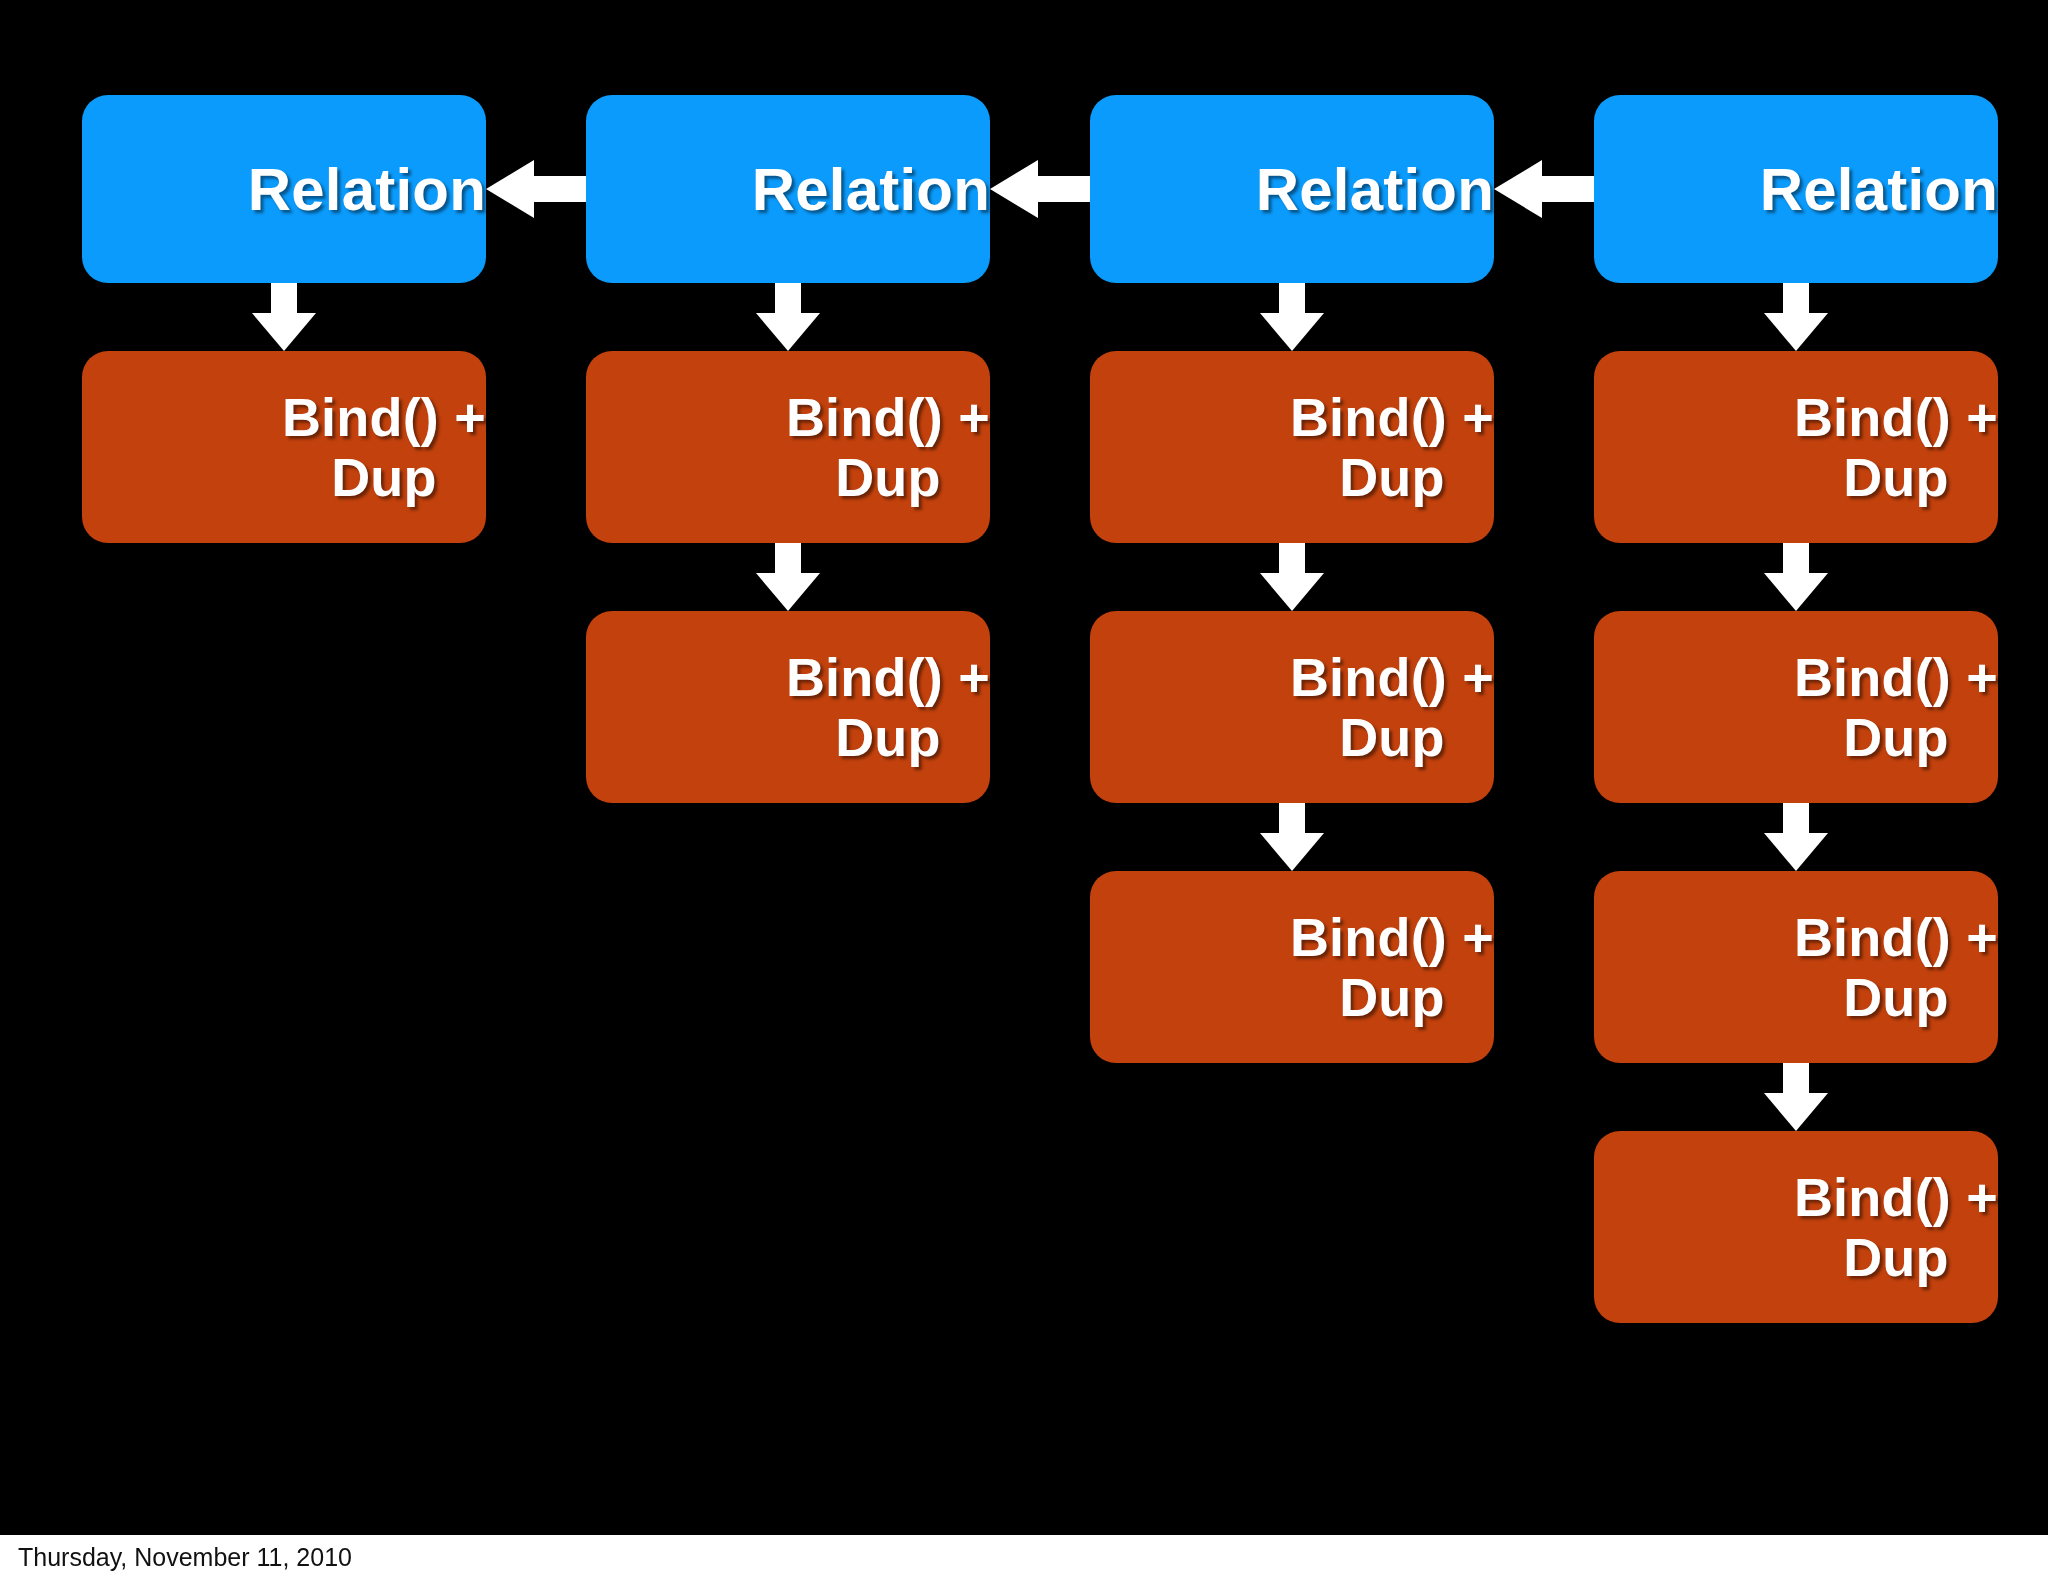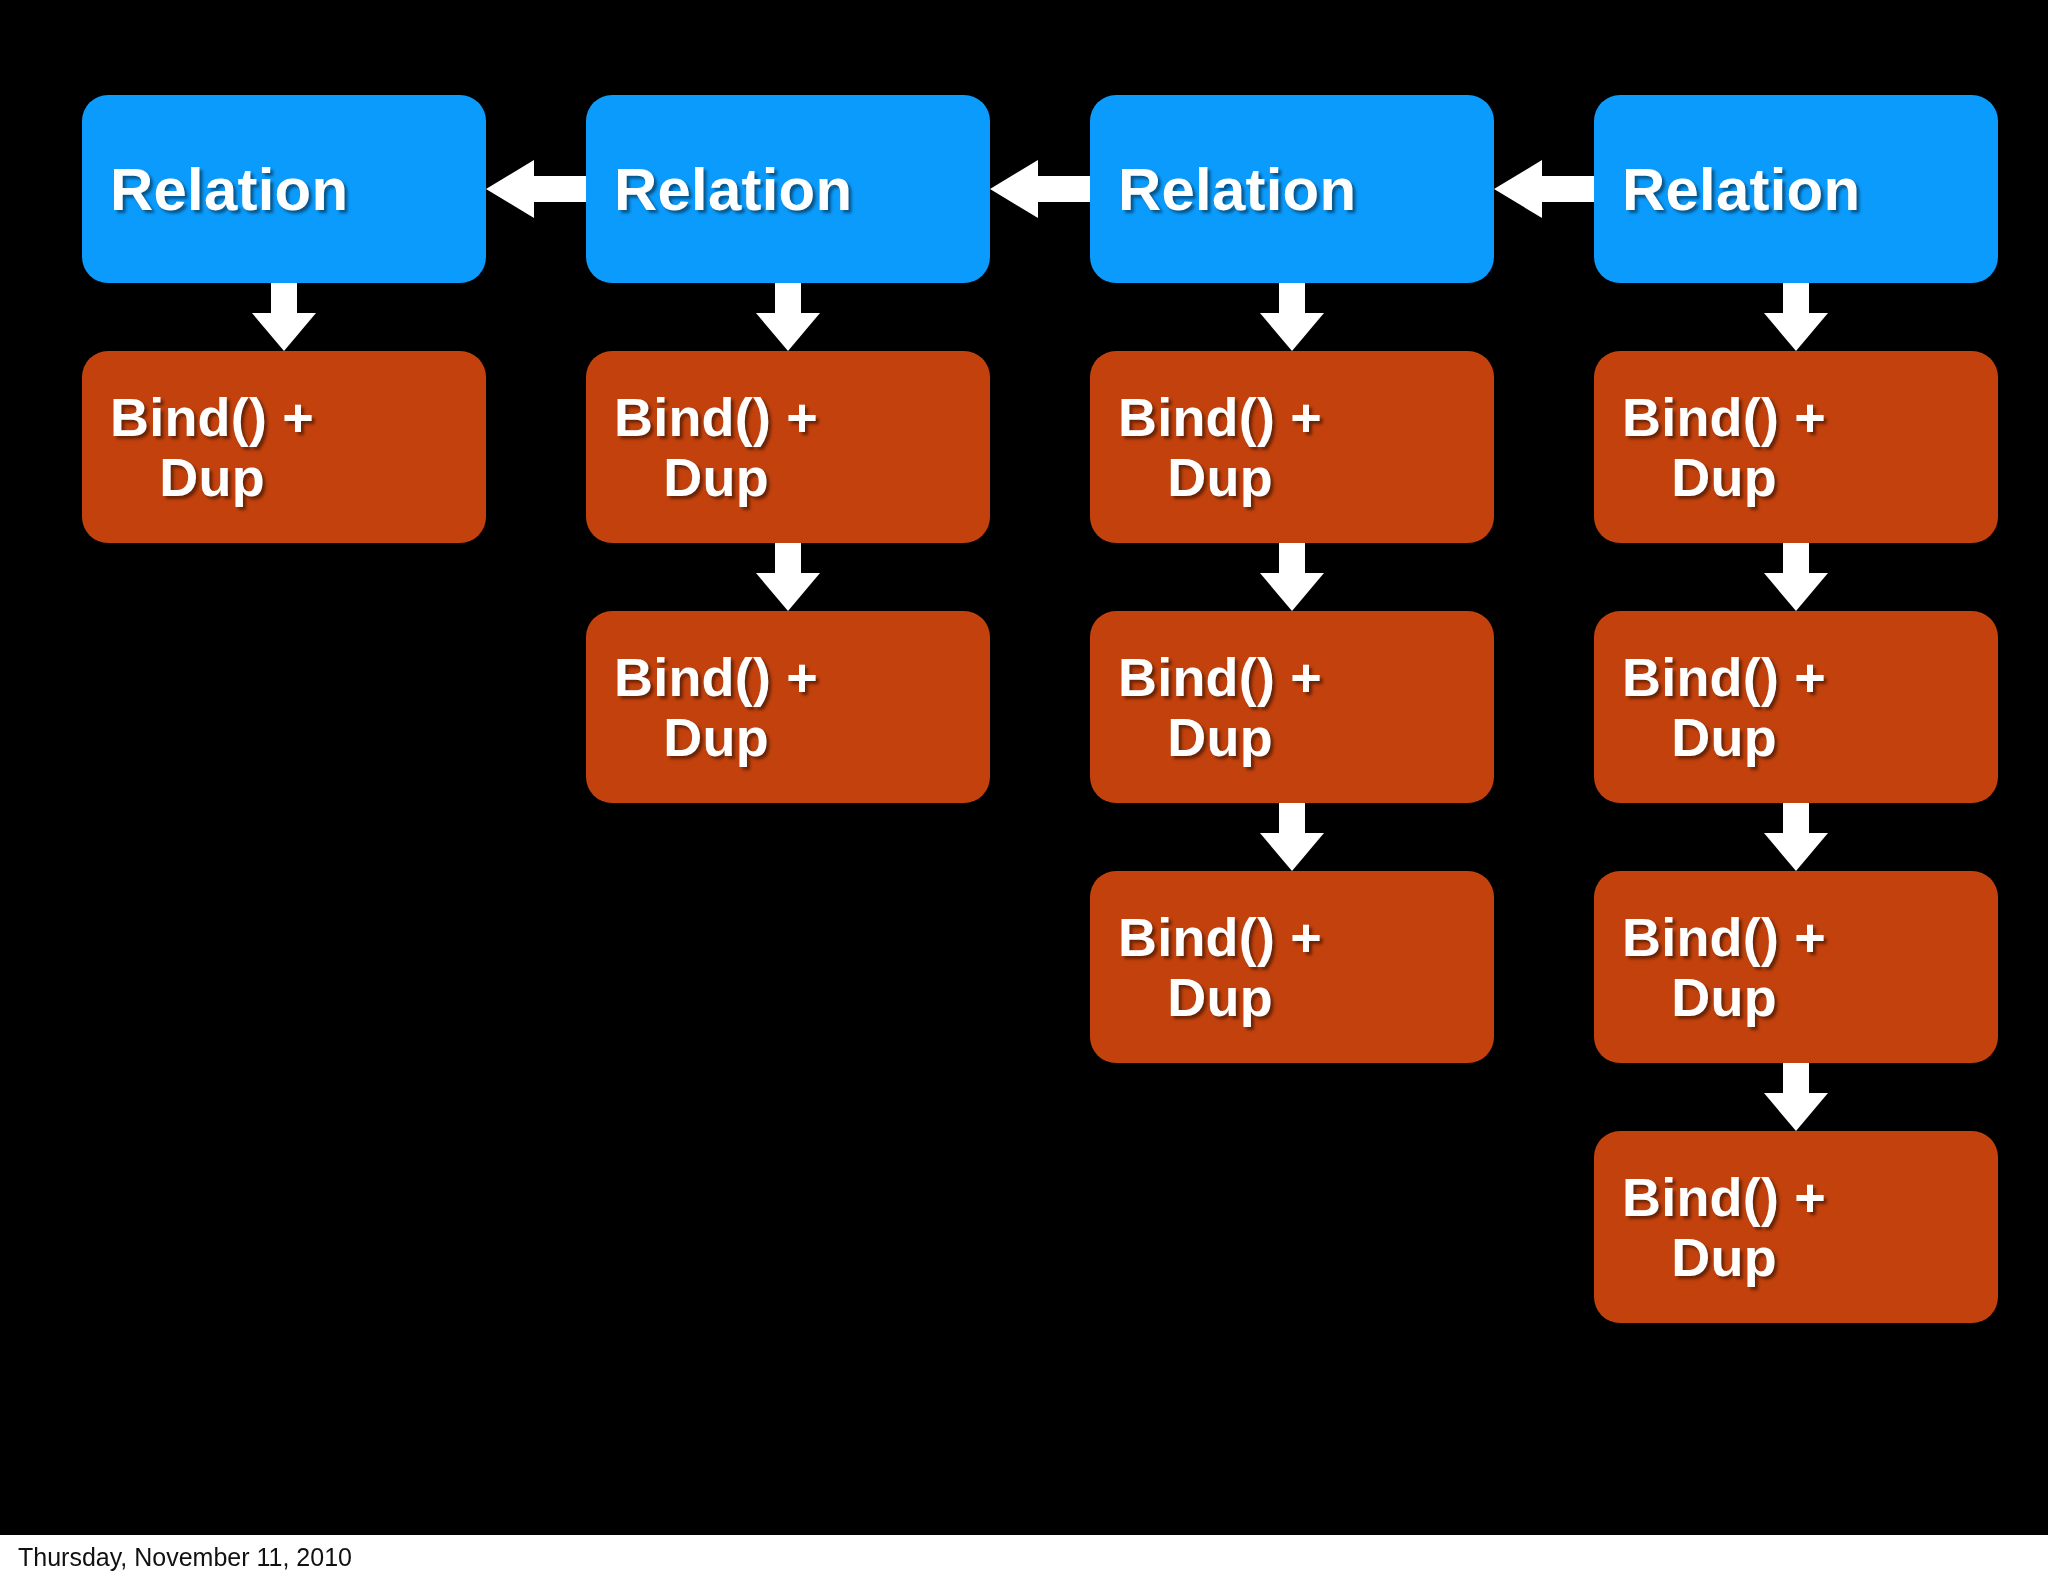--- a/index.html
+++ b/index.html
@@ -53,21 +53,21 @@
   .column.col-3 { left: 1594px; }
 
   
   .node {
     position: relative;
     box-sizing: border-box;
     width: 404px;
     border-radius: 26px;
     display: flex;
     align-items: center;
-    justify-content: flex-start;
+    justify-content: flex-end;
     text-align: center;
     color: #ffffff;
     font-weight: bold;
     letter-spacing: 0.2px;
     text-shadow: 3px 3px 3px rgba(0,0,0,0.45);
     user-select: none;
     padding-left: 28px;
   }
 
   .node.relation {

